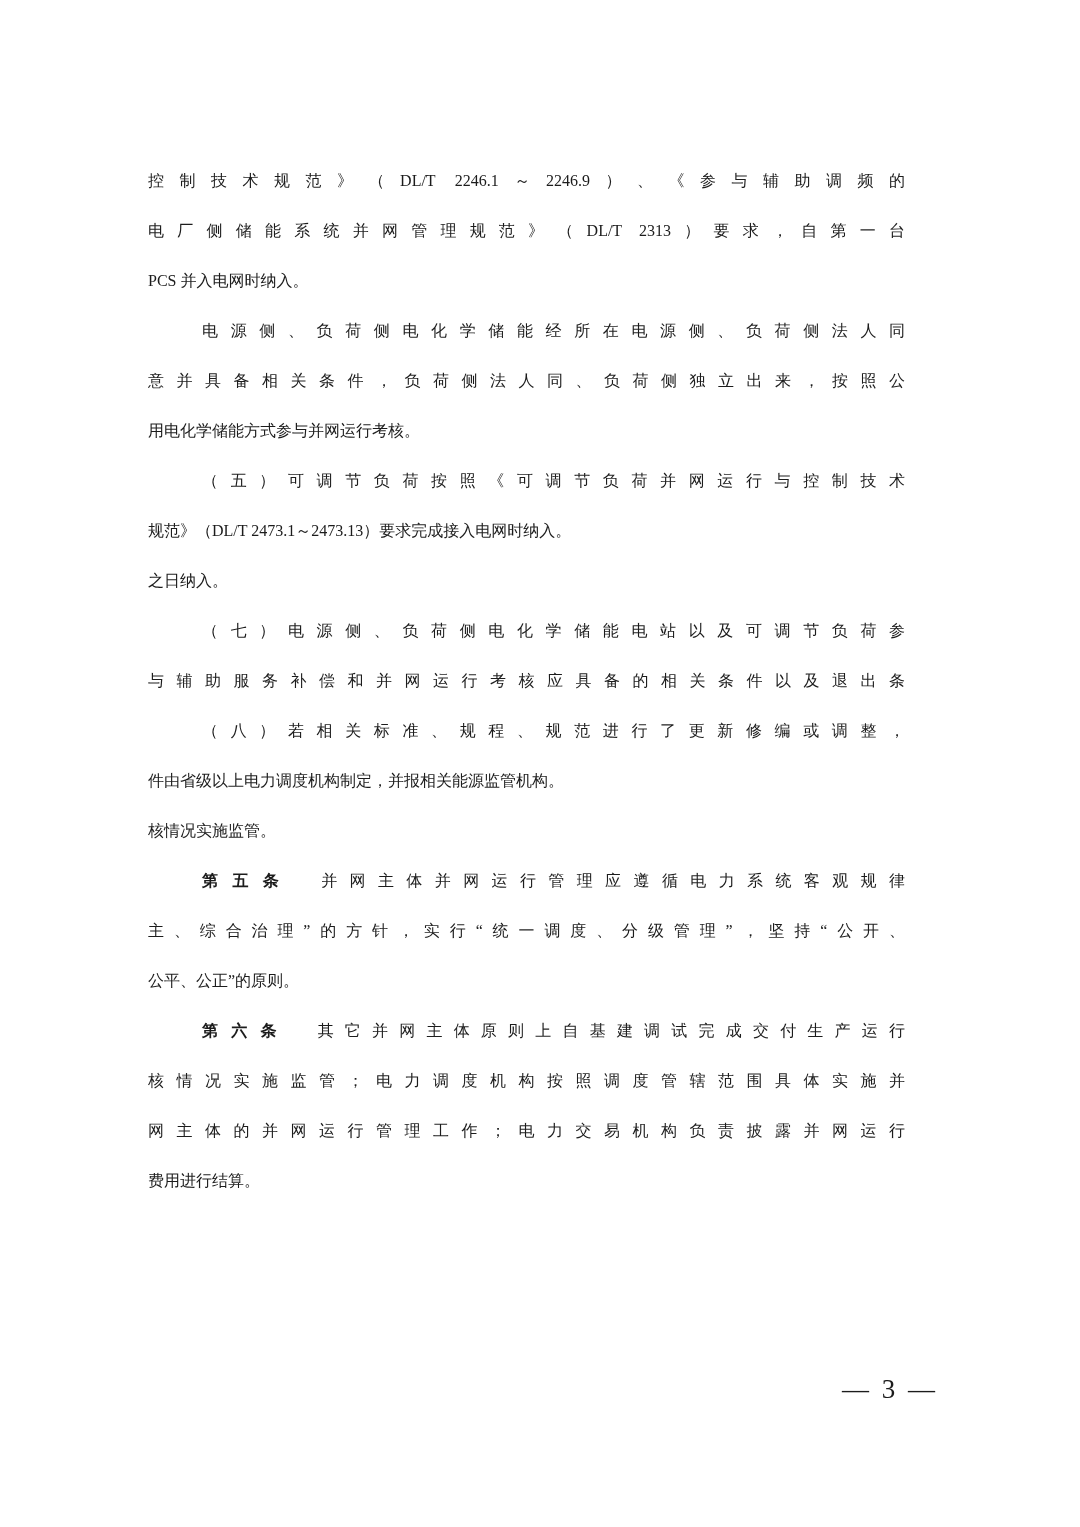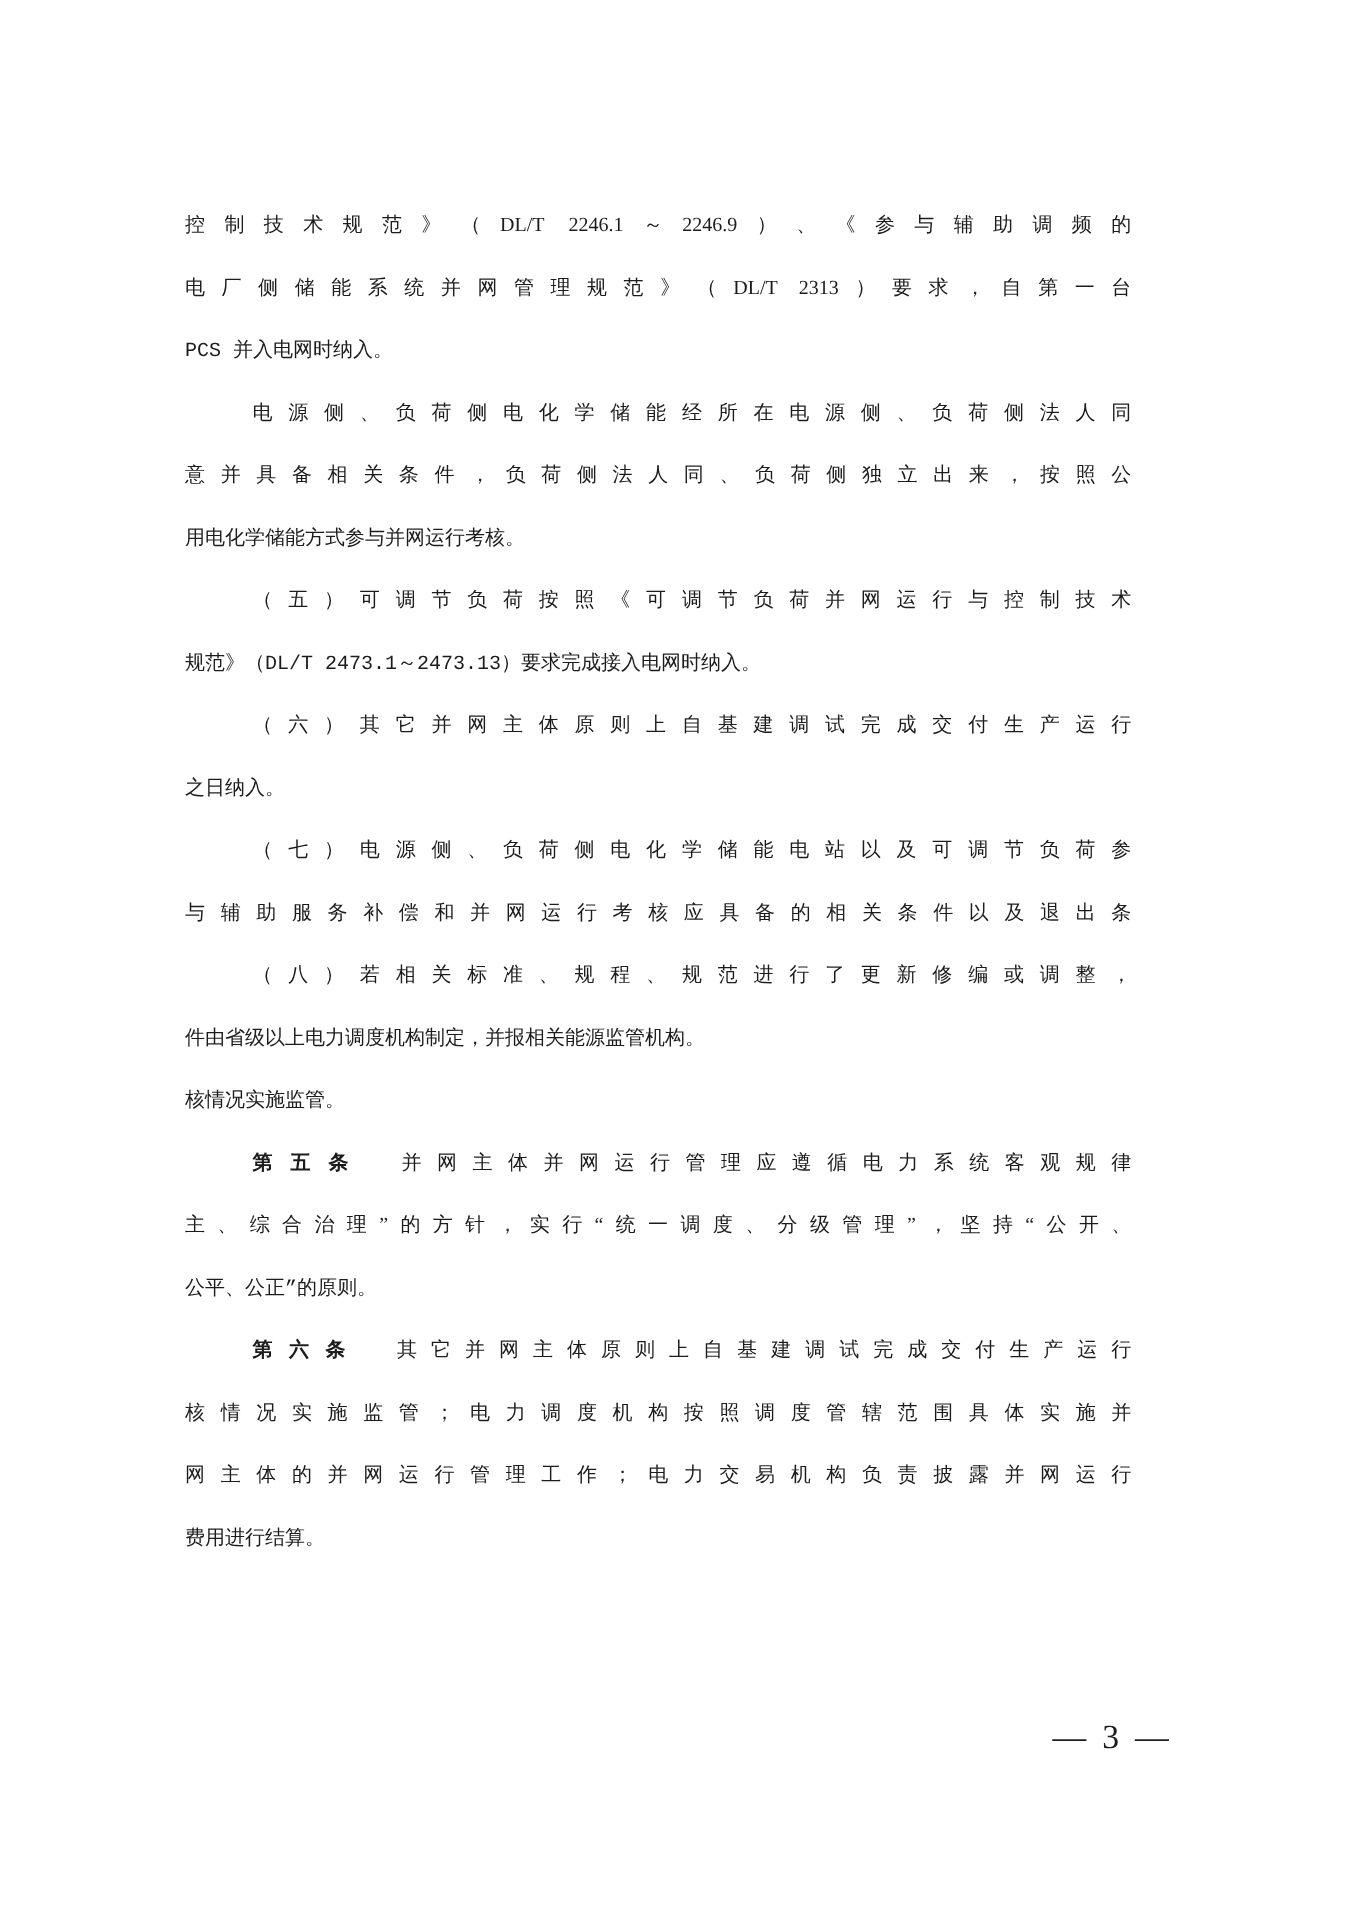--- a/index.html
+++ b/index.html
@@ -23,21 +23,20 @@
     line-height: 50px;
     height: 50px;
     text-align: justify;
     text-align-last: justify;
     white-space: normal;
     overflow: hidden;
   }
   .ln.end {
     text-align-last: auto;
     text-align: left;
-    font-family: Liberation Mono, monospace;
   }
   .ln.ind {
     text-indent: 54px;
   }
   b.art {
     font-weight: 700;
     margin-right: 28px;
     letter-spacing: 2px;
   }
   .footer {
@@ -59,21 +58,20 @@
   <div class="ln">电厂侧储能系统并网管理规范》（DL/T 2313）要求，自第一台</div>
   <div class="ln end">PCS 并入电网时纳入。</div>
 
   <div class="ln ind">电源侧、负荷侧电化学储能经所在电源侧、负荷侧法人同</div>
   <div class="ln">意并具备相关条件，负荷侧法人同、负荷侧独立出来，按照公</div>
   <div class="ln end">用电化学储能方式参与并网运行考核。</div>
 
   <div class="ln ind">（五）可调节负荷按照《可调节负荷并网运行与控制技术</div>
   <div class="ln end">规范》（DL/T 2473.1～2473.13）要求完成接入电网时纳入。</div>
 
-  <div class="ln ind">（六）其它并网主体原则上自基建调试完成交付生产运行</div>
   <div class="ln end">之日纳入。</div>
 
   <div class="ln ind">（七）电源侧、负荷侧电化学储能电站以及可调节负荷参</div>
   <div class="ln">与辅助服务补偿和并网运行考核应具备的相关条件以及退出条</div>
   <div class="ln ind">（八）若相关标准、规程、规范进行了更新修编或调整，</div>
 
   <div class="ln end">件由省级以上电力调度机构制定，并报相关能源监管机构。</div>
   <div class="ln end">核情况实施监管。</div>
 
   <div class="ln ind">

